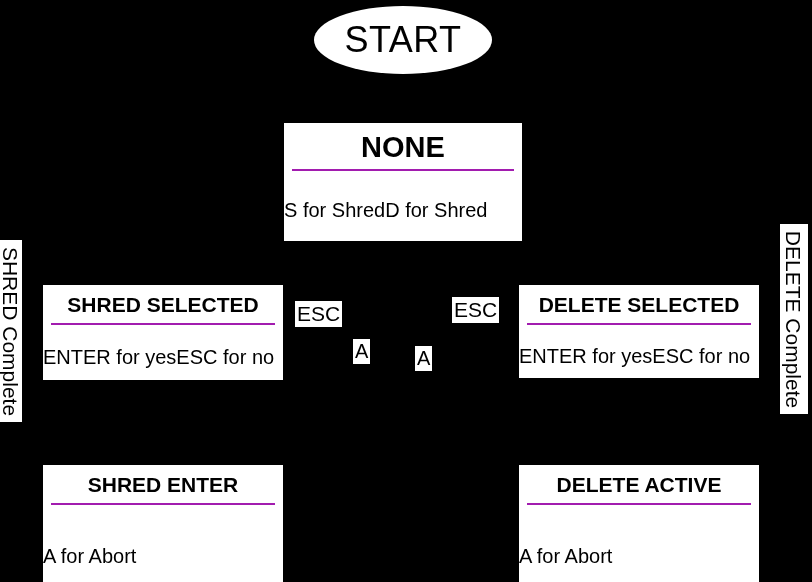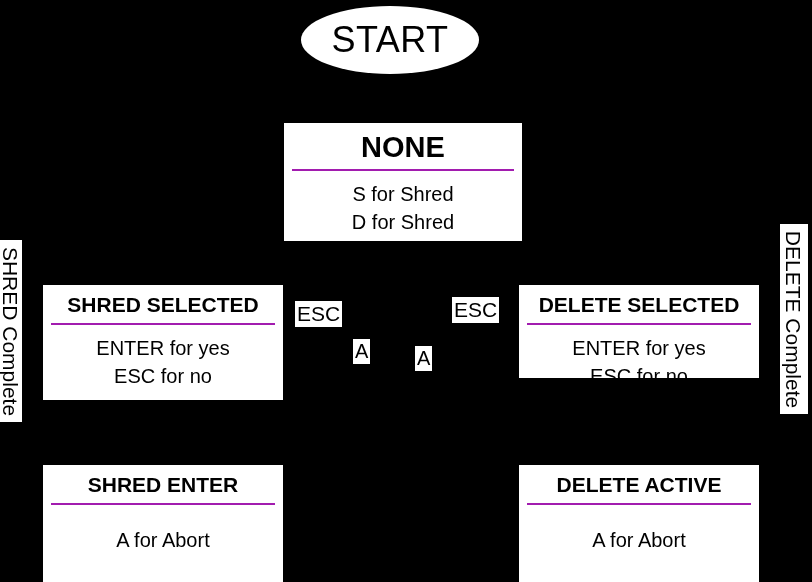--- a/index.html
+++ b/index.html
@@ -56,36 +56,36 @@
     text-align: center;
     line-height: 1;
     padding: 9px 6px 8px 6px;
     border-bottom: 2px solid #a21caf;
     margin: 0 8px;
     white-space: nowrap;
   }
   .state-body {
     flex: 1;
     display: flex;
-    flex-direction: column;
+    flex-direction: row;
     align-items: center;
     justify-content: flex-start;
     padding-top: 10px;
   }
   .state-line {
     color: #000000;
     font-size: 20px;
     line-height: 1.38;
     text-align: center;
     white-space: nowrap;
   }
 
   
   #state-none          { left: 284px; top: 123px; width: 238px; height: 118px; }
-  #state-shred-selected{ left: 43px;  top: 285px; width: 240px; height: 115px; }
+  #state-shred-selected{ left: 43px;  top: 285px; width: 240px; height: 95px; }
   #state-delete-selected{left: 519px; top: 285px; width: 240px; height: 93px; }
   #state-shred-active  { left: 43px;  top: 465px; width: 240px; height: 122px; }
   #state-delete-active { left: 519px; top: 465px; width: 240px; height: 122px; }
 
   #state-none .state-title { font-size: 29px; padding: 10px 6px 7px 6px; }
 
   
   .edge-label {
     position: absolute;
     background: #ffffff;
@@ -128,21 +128,21 @@
 <body>
 
 <div id="canvas">
 
   <div class="connector" style="left:402px; top:74px; width:2px; height:49px;"></div>
   <div class="connector" style="left:163px; top:241px; width:2px; height:44px;"></div>
   <div class="connector" style="left:638px; top:241px; width:2px; height:44px;"></div>
   <div class="connector" style="left:163px; top:400px; width:2px; height:65px;"></div>
   <div class="connector" style="left:638px; top:400px; width:2px; height:65px;"></div>
 
-  <div class="start-node" style="left:301px; top:6px; width:178px; height:68px;">
+  <div class="start-node" style="left:314px; top:6px; width:178px; height:68px;">
     <span class="start-label">START</span>
   </div>
 
   <div class="state-box" id="state-none">
     <div class="state-title">NONE</div>
     <div class="state-body">
       <div class="state-line">S for Shred</div>
       <div class="state-line">D for Shred</div>
     </div>
   </div>

